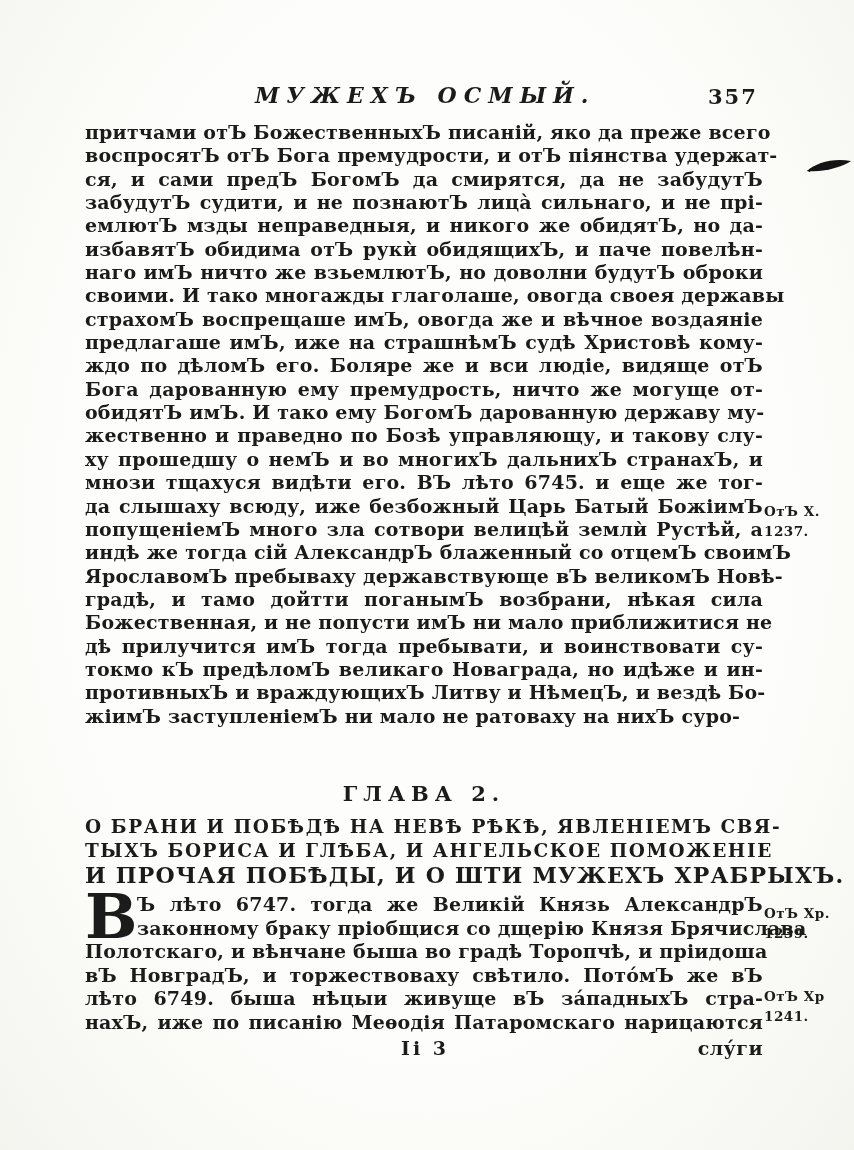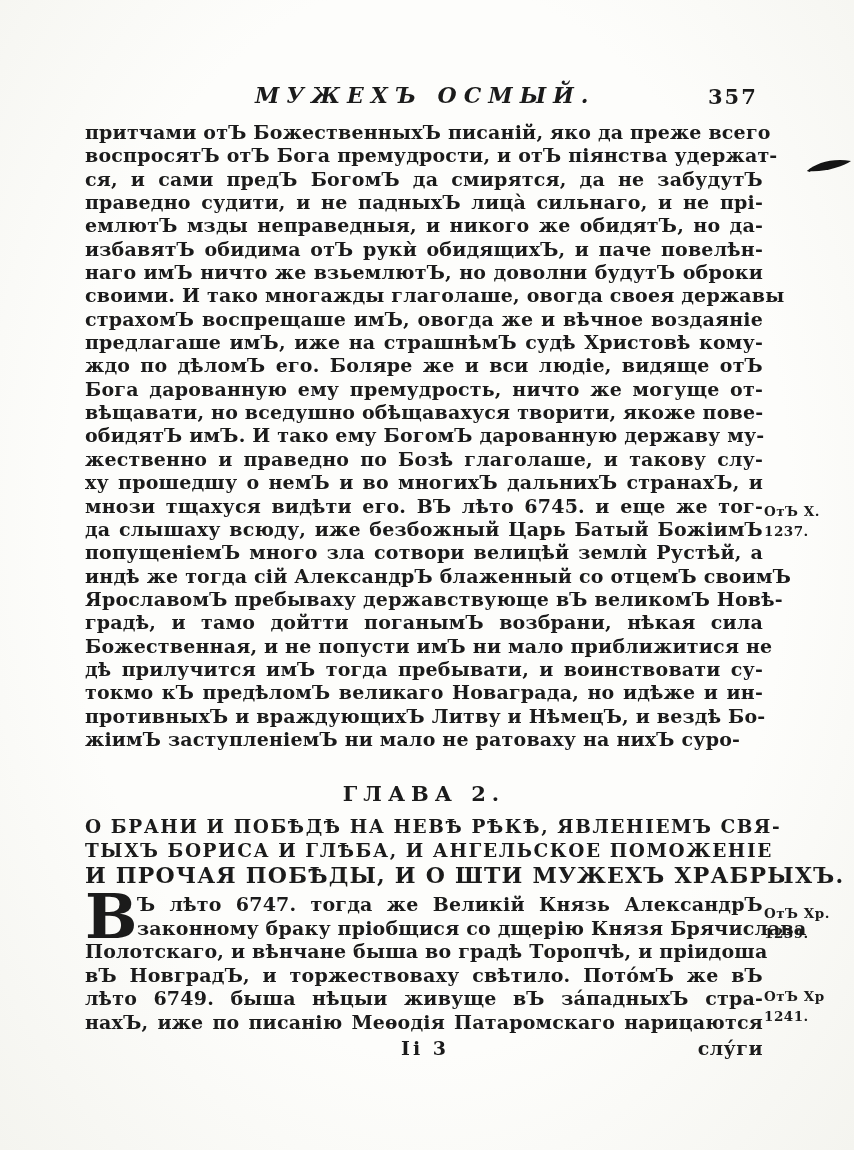--- a/index.html
+++ b/index.html
@@ -106,32 +106,31 @@
     <path d="M1,20 C10,12 26,7 45,10 C38,15 18,22 1,20 Z" fill="#141414"></path>
     <path d="M1,20 l5,-3 l-2,4 Z" fill="#141414"></path>
   </svg>
 
   <div class="text-block">
 
     <div class="para1">
         <div class="pline">притчами отЪ БожественныхЪ писаній, яко да преже всего</div>
         <div class="pline">воспросятЪ отЪ Бога премудрости, и отЪ піянства удержат-</div>
         <div class="pline">ся, и сами предЪ БогомЪ да смирятся, да не забудутЪ</div>
-        <div class="pline">праведно судити, и не падныхЪ лица̀ сильнаго, и не прі-</div>
+        <div class="pline">забудутЪ судити, и не познаютЪ лица̀ сильнаго, и не прі-</div>
         <div class="pline">емлютЪ мзды неправедныя, и никого же обидятЪ, но да-</div>
         <div class="pline">избавятЪ обидима отЪ рукѝ обидящихЪ, и паче повелѣн-</div>
         <div class="pline">наго имЪ ничто же взьемлютЪ, но доволни будутЪ оброки</div>
         <div class="pline">своими. И тако многажды глаголаше, овогда своея державы</div>
         <div class="pline">страхомЪ воспрещаше имЪ, овогда же и вѣчное воздаяніе</div>
         <div class="pline">предлагаше имЪ, иже на страшнѣмЪ судѣ Христовѣ кому-</div>
         <div class="pline">ждо по дѣломЪ его. Боляре же и вси людіе, видяще отЪ</div>
         <div class="pline">Бога дарованную ему премудрость, ничто же могуще от-</div>
-        <div class="pline">вѣщавати, но вседушно обѣщавахуся творити, якоже пове-</div>
         <div class="pline">обидятЪ имЪ. И тако ему БогомЪ дарованную державу му-</div>
-        <div class="pline">жественно и праведно по Бозѣ глаголаше, и такову слу-</div>
+        <div class="pline">жественно и праведно по Бозѣ управляющу, и такову слу-</div>
         <div class="pline">ху прошедшу о немЪ и во многихЪ дальнихЪ странахЪ, и</div>
         <div class="pline">мнози тщахуся видѣти его. ВЪ лѣто 6745. и еще же тог-</div>
         <div class="pline">да слышаху всюду, иже безбожный Царь Батый БожіимЪ</div>
         <div class="pline">попущеніемЪ много зла сотвори велицѣй землѝ Рустѣй, а</div>
         <div class="pline">индѣ же тогда сій АлександрЪ блаженный со отцемЪ своимЪ</div>
         <div class="pline">ЯрославомЪ пребываху державствующе вЪ великомЪ Новѣ-</div>
         <div class="pline">градѣ, и тамо дойтти поганымЪ возбрани, нѣкая сила</div>
         <div class="pline">Божественная, и не попусти имЪ ни мало приближитися не</div>
         <div class="pline">дѣ прилучится имЪ тогда пребывати, и воинствовати су-</div>
         <div class="pline">токмо кЪ предѣломЪ великаго Новаграда, но идѣже и ин-</div>

